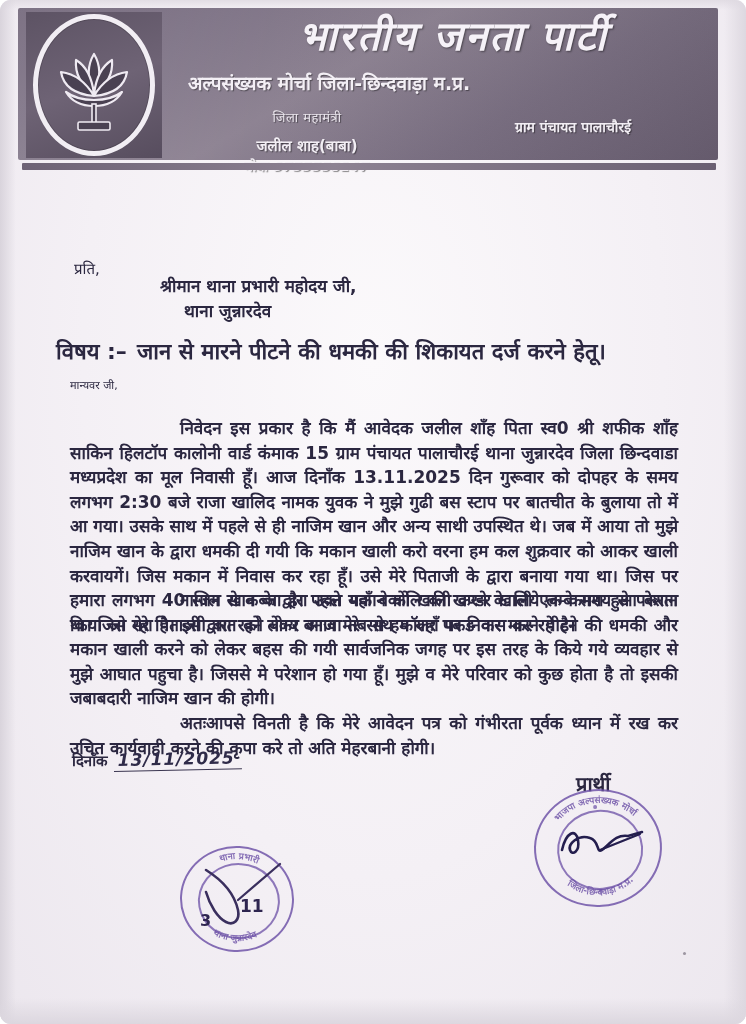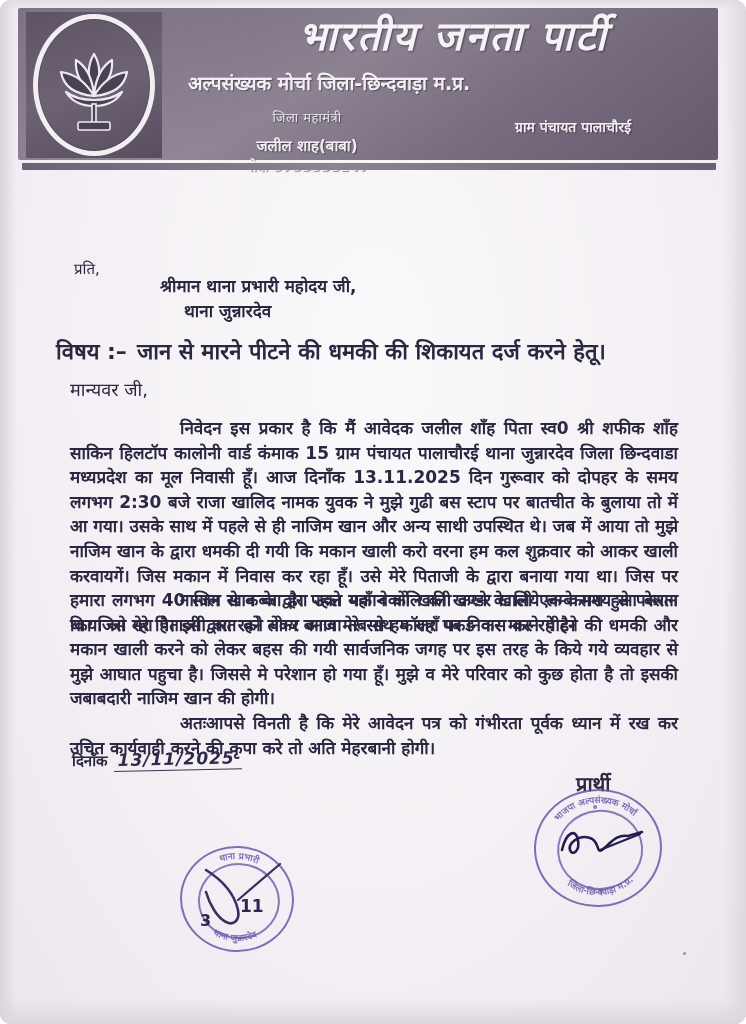--- a/index.html
+++ b/index.html
@@ -210,21 +210,21 @@
     top: 335px;
     font-size: 22px;
     font-weight: bold;
     white-space: nowrap;
   }
   .subject .sub-label { margin-right: 10px; }
   .salutation {
     position: absolute;
     left: 70px;
     top: 377px;
-    font-size: 18px;
+    font-size: 11px;
   }
   .para {
     position: absolute;
     left: 70px;
     width: 608px;
     font-size: 17px;
     line-height: 24.6px;
     text-align: justify;
     font-weight: 600;
   }

